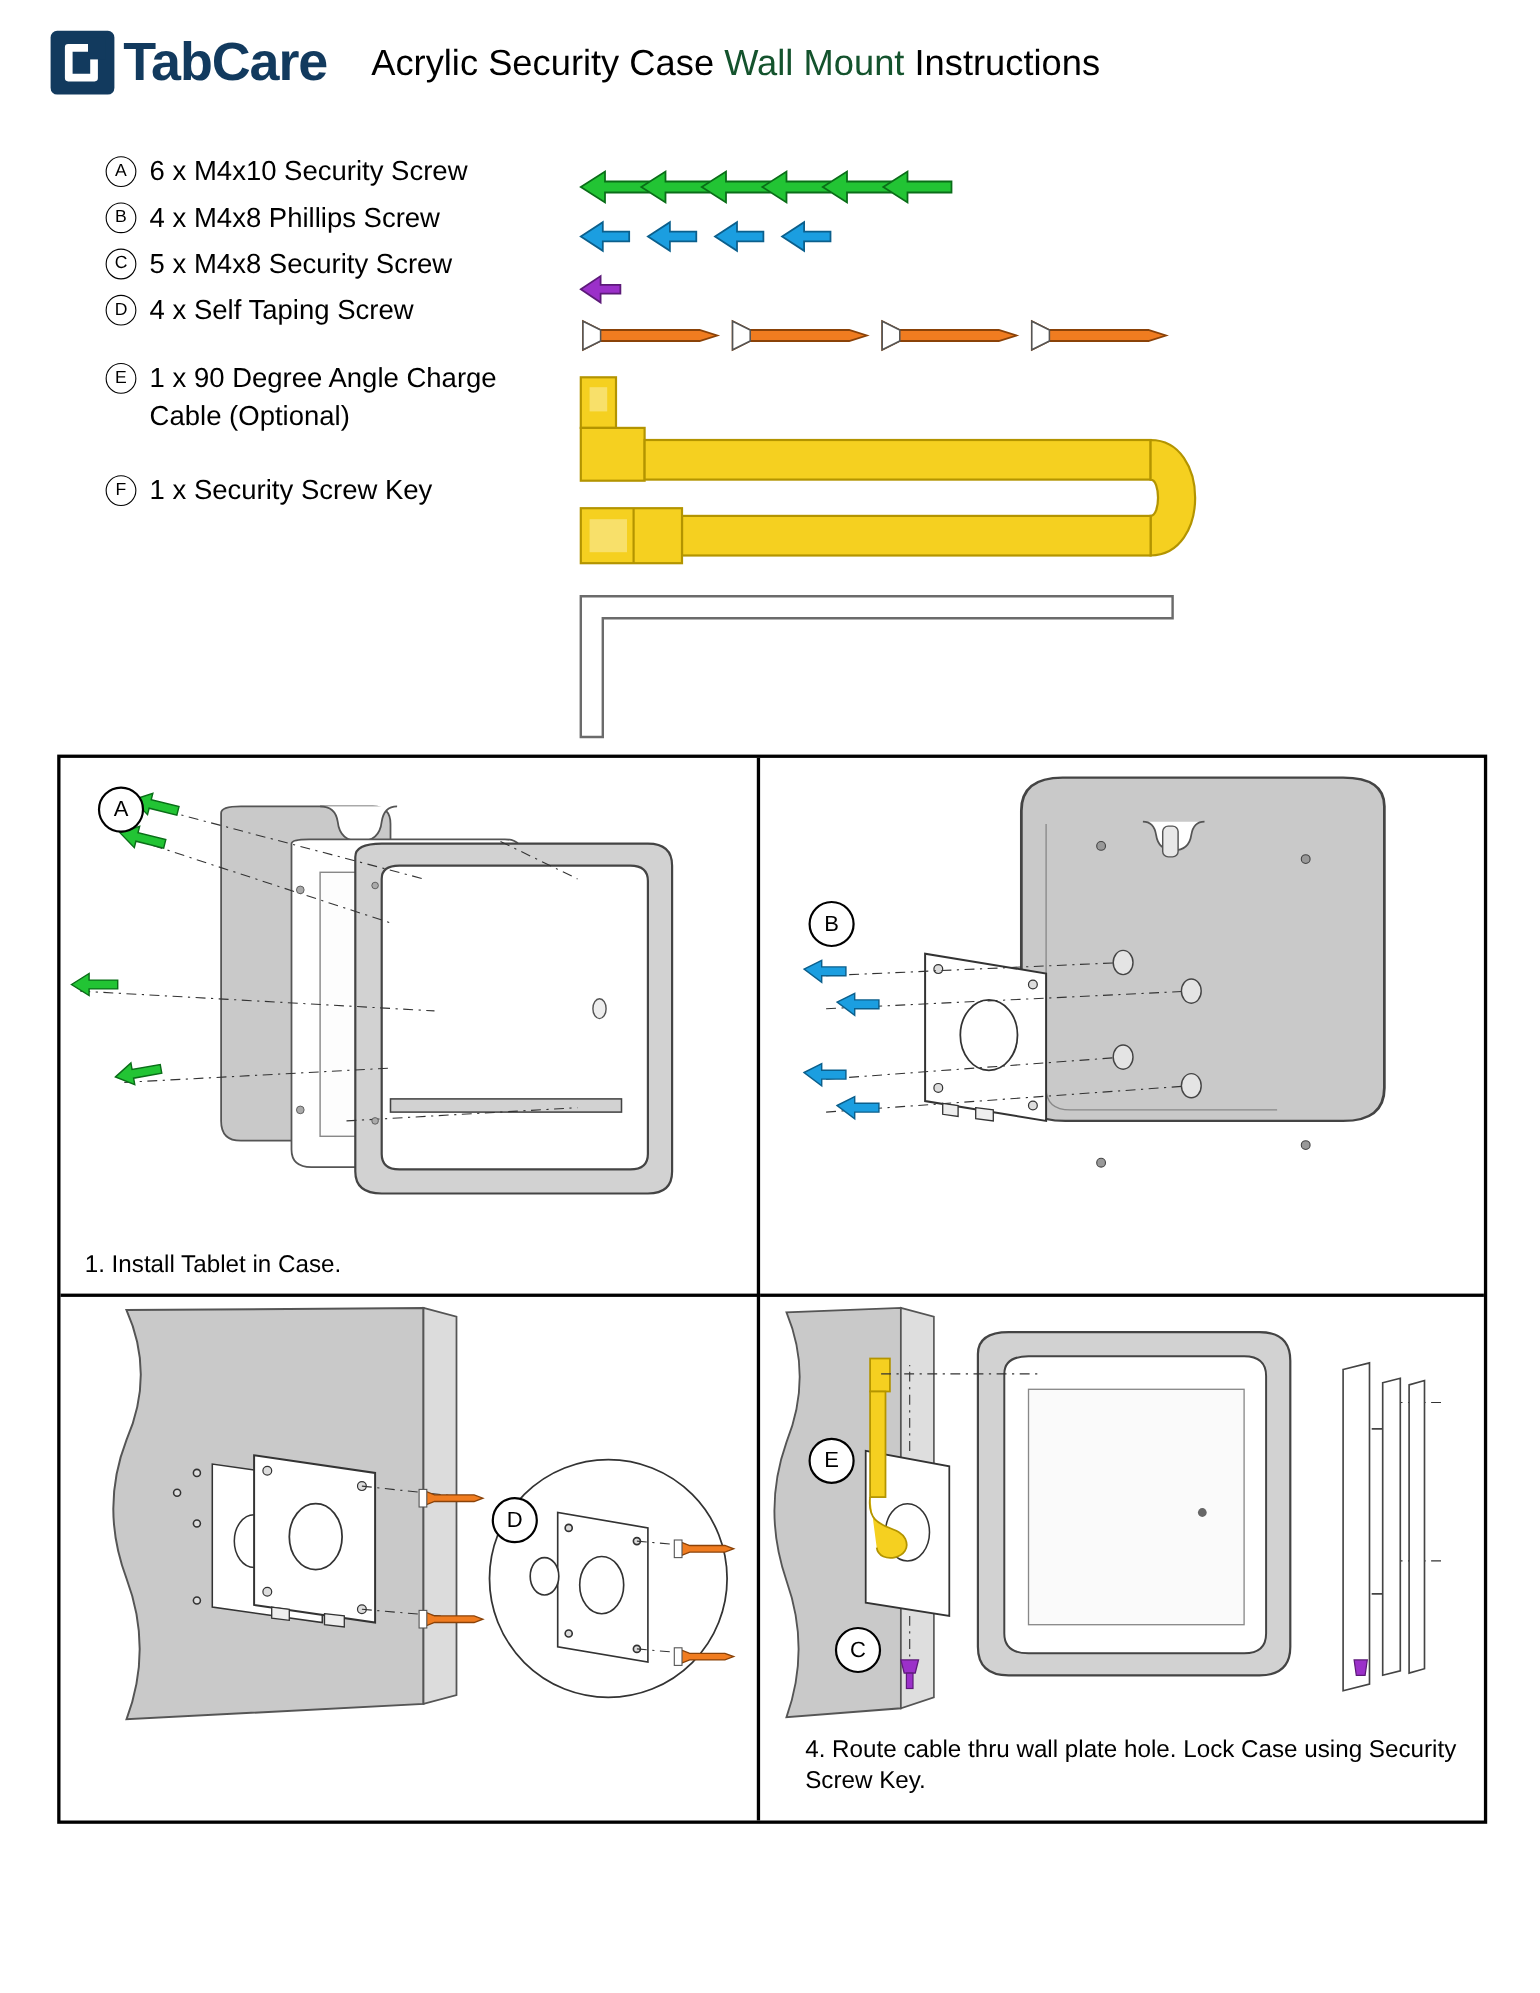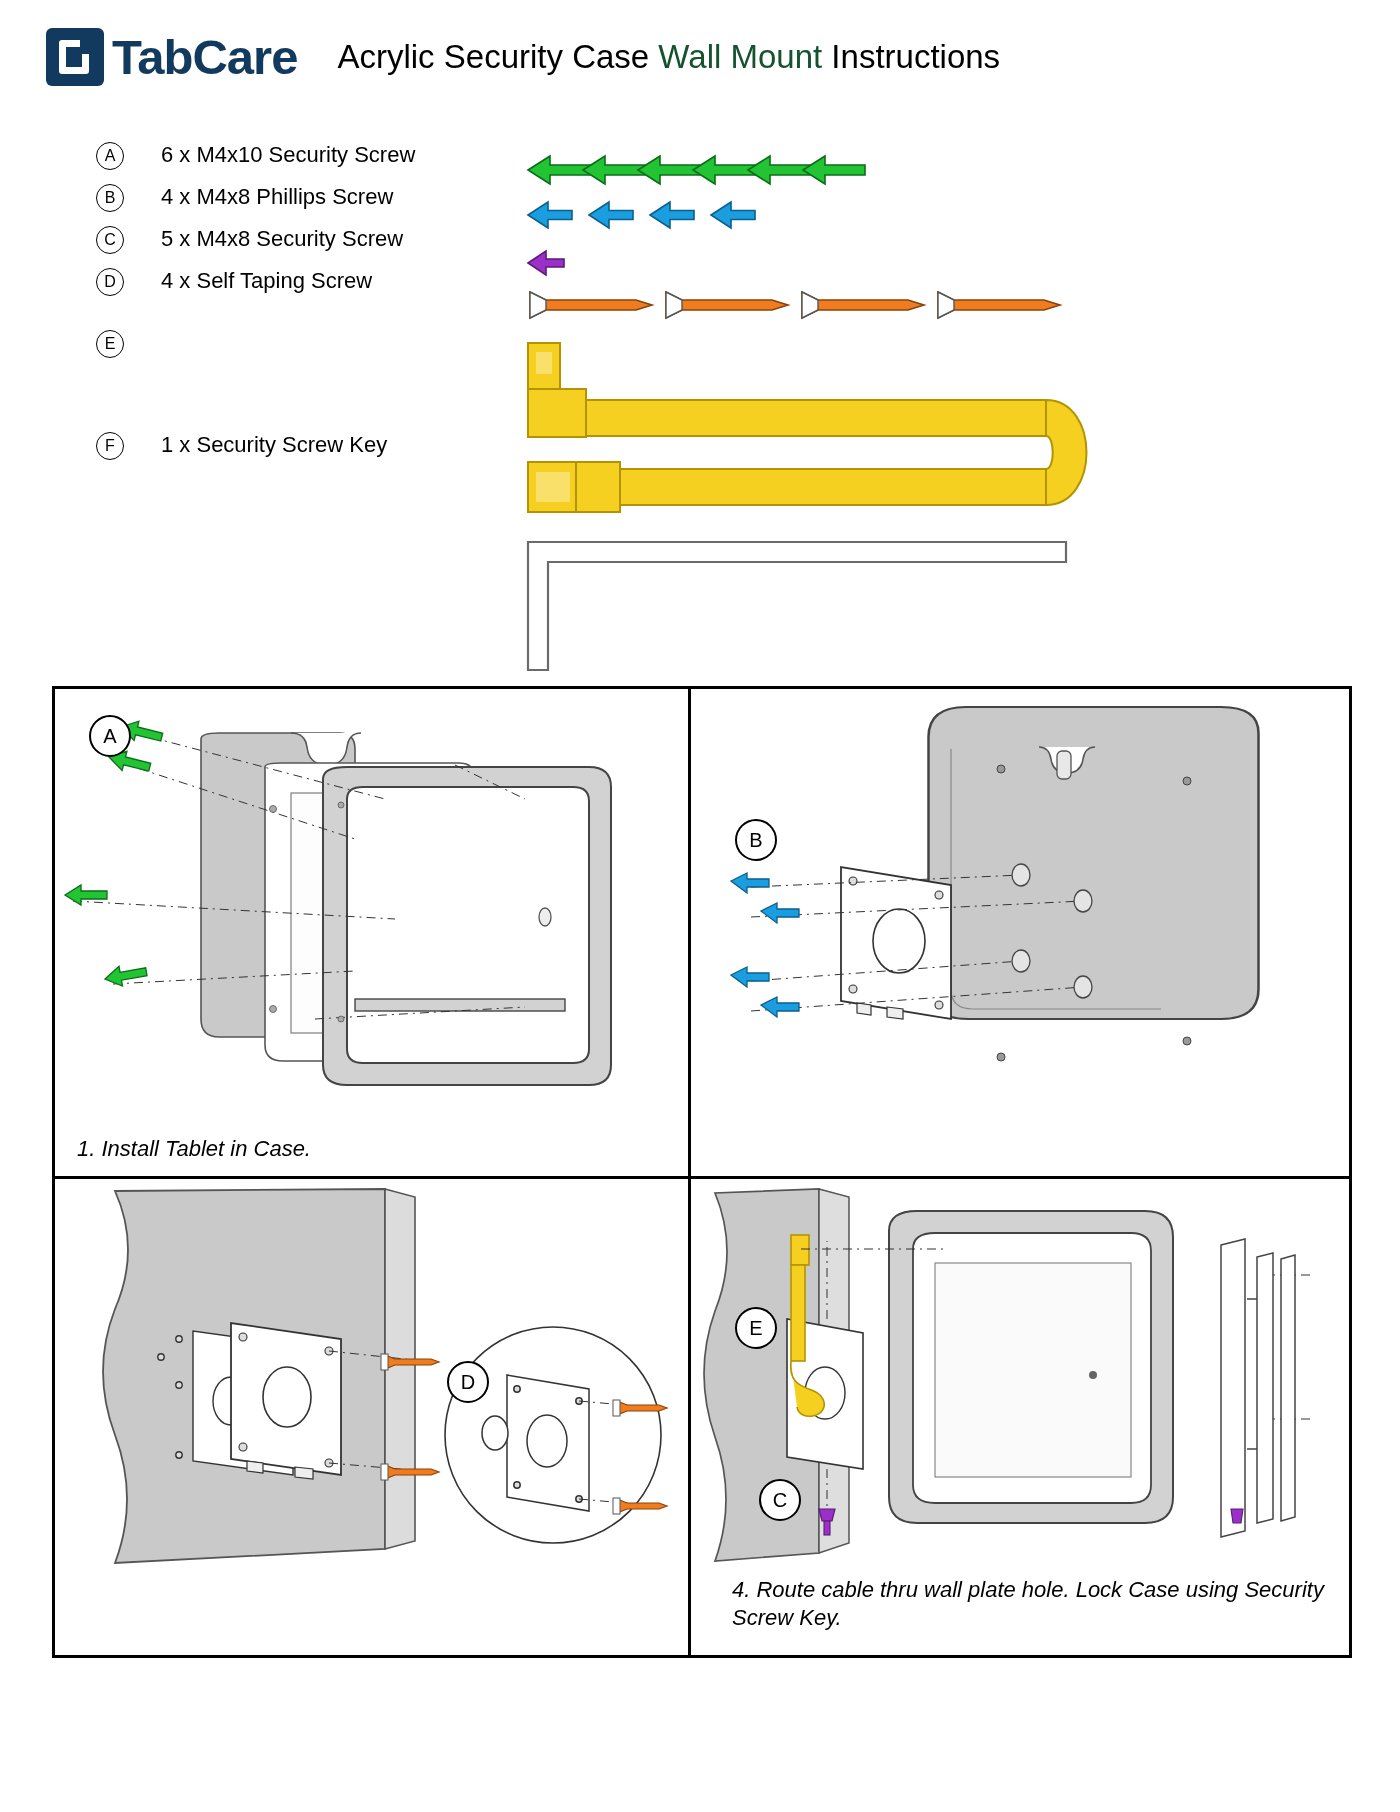--- a/index.html
+++ b/index.html
@@ -96,22 +96,22 @@
     border: 1.6px solid #000;
     border-radius: 50%;
     font-size: 16px;
     display: flex;
     align-items: center;
     justify-content: center;
     flex: 0 0 auto;
     margin-top: 2px;
   }
   .part-label {
-    font-size: 22px;
-    margin-left: 37px;
+    font-size: 25px;
+    margin-left: 12px;
     line-height: 1.35;
   }
 
   
   .pr-a { position: absolute; top: 0px;   left: 0; }
   .pr-b { position: absolute; top: 42px;  left: 0; }
   .pr-c { position: absolute; top: 84px;  left: 0; }
   .pr-d { position: absolute; top: 126px; left: 0; }
   .pr-e { position: absolute; top: 188px; left: 0; }
   .pr-f { position: absolute; top: 290px; left: 0; }
@@ -145,21 +145,20 @@
   .cell.b1 { border-right: 3px solid #000; border-bottom: 3px solid #000; }
   .cell.b2 { border-bottom: 3px solid #000; }
   .cell.b3 { border-right: 3px solid #000; }
   .cap {
     position: absolute;
     left: 22px;
     bottom: 12px;
     right: 14px;
     font-size: 22px;
     line-height: 1.3;
-    font-style: italic;
   }
   .cap.two-line { bottom: 22px; margin-left: 19px; }
   .step-badge {
     position: absolute;
     width: 38px; height: 38px;
     border: 2px solid #000;
     border-radius: 50%;
     display: flex; align-items: center; justify-content: center;
     font-size: 20px;
     background: #fff;
@@ -196,20 +195,21 @@
       <div class="part-label">5 x M4x8 Security Screw</div>
     </div>
 
     <div class="part-row pr-d">
       <div class="badge">D</div>
       <div class="part-label">4 x Self Taping Screw</div>
     </div>
 
     <div class="part-row pr-e" style="height:auto;">
       <div class="badge">E</div>
+      <div class="part-label" style="max-width:330px;">1 x 90 Degree Angle Charge Cable (Optional)</div>
     </div>
 
     <div class="part-row pr-f">
       <div class="badge">F</div>
       <div class="part-label">1 x Security Screw Key</div>
     </div>
 
   </div>
 
   <svg class="art" viewBox="0 0 1400 1812">

